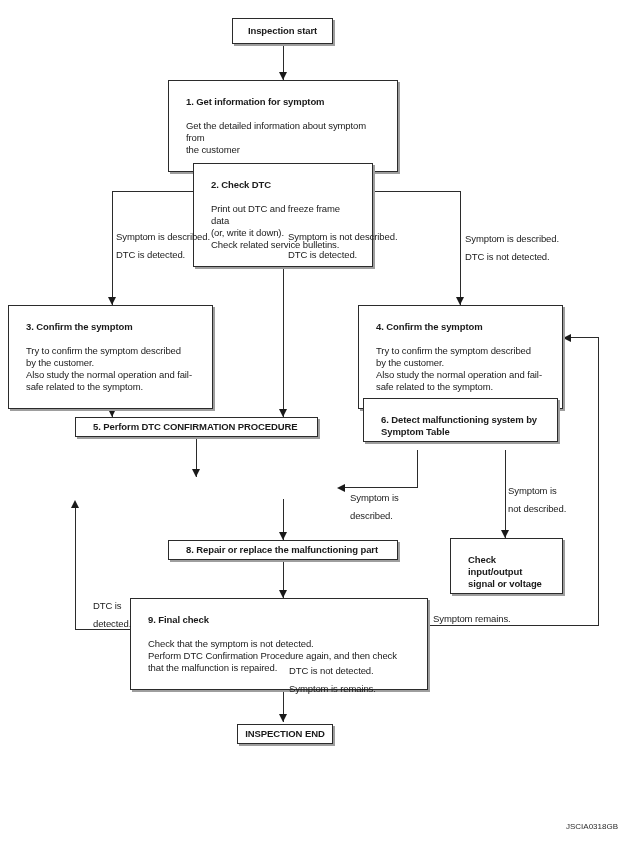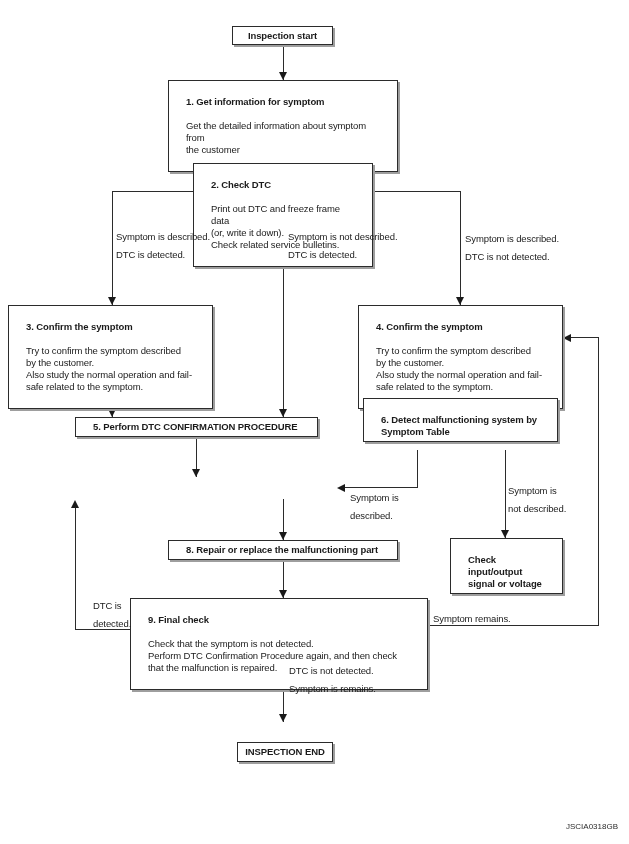--- a/index.html
+++ b/index.html
@@ -67,21 +67,21 @@
   <div class="arrow a-down" style="left:456px;top:410px"></div>
   <div class="arrow a-down" style="left:192px;top:469px"></div>
   <div class="arrow a-left" style="left:337px;top:484px"></div>
   <div class="arrow a-down" style="left:501px;top:530px"></div>
   <div class="arrow a-down" style="left:279px;top:532px"></div>
   <div class="arrow a-down" style="left:279px;top:590px"></div>
   <div class="arrow a-down" style="left:279px;top:714px"></div>
   <div class="arrow a-up" style="left:71px;top:500px"></div>
   <div class="arrow a-left" style="left:563px;top:334px"></div>
 
-  <div class="node onel ctr bold" style="left:232px;top:26px;width:101px;height:19px">
+  <div class="node onel ctr bold" style="left:232px;top:18px;width:101px;height:26px">
     <span>Inspection start</span>
   </div>
 
   <div class="node" style="left:168px;top:80px;width:230px;min-height:46px">
     <div class="t">1. Get information for symptom</div>
     <div class="b">Get the detailed information about symptom from
 the customer</div>
   </div>
 
   <div class="node" style="left:193px;top:163px;width:180px;min-height:58px">
@@ -126,21 +126,21 @@
     <div class="b">Check that the symptom is not detected.
 Perform DTC Confirmation Procedure again, and then check
 that the malfunction is repaired.</div>
   </div>
 
   <div class="node bold" style="left:450px;top:538px;width:113px;min-height:32px">
     <span class="t">Check input/output
 signal or voltage</span>
   </div>
 
-  <div class="node onel ctr bold" style="left:237px;top:742px;width:96px;height:20px">
+  <div class="node onel ctr bold" style="left:237px;top:724px;width:96px;height:20px">
     <span>INSPECTION END</span>
   </div>
 
   <div class="lbl" style="left:116px;top:228px">Symptom is described.
 DTC is detected.</div>
   <div class="lbl" style="left:288px;top:228px">Symptom is not described.
 DTC is detected.</div>
   <div class="lbl" style="left:465px;top:230px">Symptom is described.
 DTC is not detected.</div>
   <div class="lbl" style="left:350px;top:489px">Symptom is

